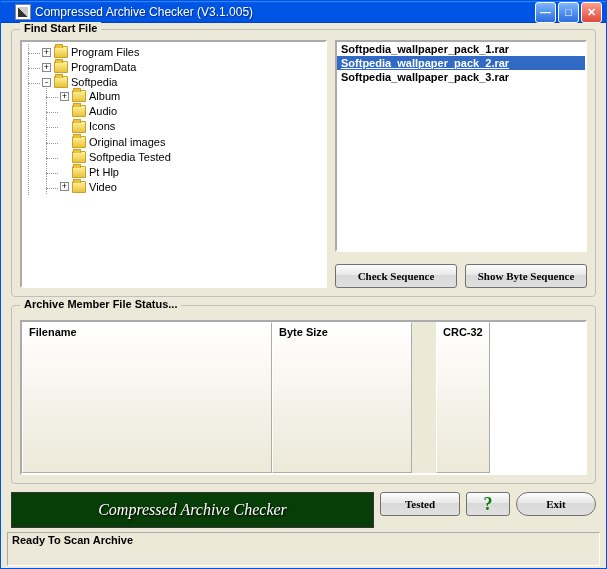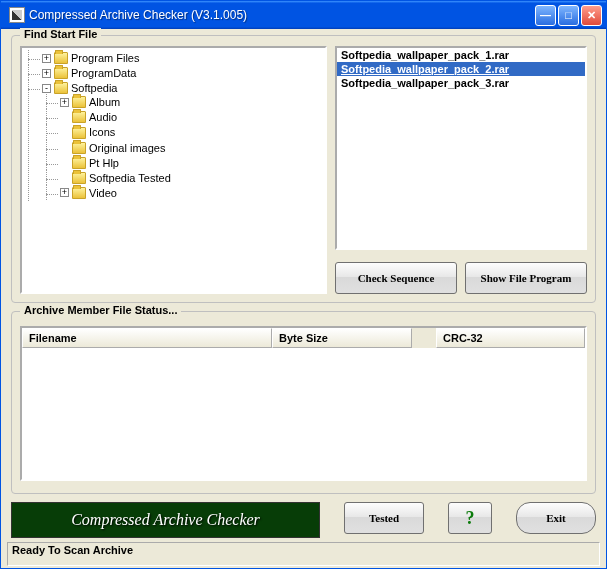--- a/index.html
+++ b/index.html
@@ -1,18 +1,18 @@
 <!DOCTYPE html>
 <html><head>
 <meta charset="utf-8">
 <style>
 * { box-sizing: border-box; margin: 0; padding: 0; font-family: Tahoma, Arial, sans-serif; }
 body { background: #f0f0f0; width: 607px; height: 569px; overflow: hidden; }
 .window { width: 607px; height: 569px; background: #ece9d8; border: 1px solid #0054e3; display: flex; flex-direction: column; }
-.titlebar { height: 28px; background: linear-gradient(to bottom, #3c93ff 0%, #0054e3 8%, #0054e3 92%, #003db7 100%); display: flex; align-items: center; padding: 0 4px 0 8px; }
+.titlebar { height: 28px; background: linear-gradient(to bottom, #3c93ff 0%, #0054e3 8%, #0054e3 92%, #003db7 100%); display: flex; align-items: center; padding: 0 4px 0 14px; }
 .titlebar .icon { width: 16px; height: 16px; background: #fff; border: 1px solid #888; margin-right: 4px; flex-shrink: 0; position: relative; }
 .titlebar .icon::after { content: ""; position: absolute; top: 2px; left: 2px; width: 10px; height: 10px; background: linear-gradient(45deg, #333 50%, #ccc 50%); }
 .title-text { color: #fff; font-size: 12px; flex: 1; text-shadow: 1px 1px 1px #003080; }
 .win-btns { display: flex; gap: 2px; }
 .win-btn { width: 21px; height: 21px; border-radius: 3px; border: 1px solid #fff; display: flex; align-items: center; justify-content: center; font-weight: bold; font-size: 11px; color: #fff; font-family: Arial; }
 .win-min, .win-max { background: linear-gradient(to bottom, #7eb6ff, #2a6de0); }
 .win-close { background: linear-gradient(to bottom, #ff9d8c, #e04a3a); }
 .client { flex: 1; padding: 6px 10px 2px 10px; display: flex; flex-direction: column; background: #ece9d8; }
 .groupbox { border: 1px solid #bfbfbf; border-radius: 4px; position: relative; padding: 10px 8px 8px 8px; background: #ece9d8; }
 .groupbox .legend { position: absolute; top: -8px; left: 8px; background: #ece9d8; padding: 0 4px; font-size: 11px; font-weight: bold; }
@@ -26,35 +26,35 @@
 .folder-icon { display: inline-block; width: 14px; height: 12px; background: linear-gradient(to bottom, #fef29c, #ebc23a); border: 1px solid #c9a227; border-radius: 1px 1px 0 0; margin-right: 3px; vertical-align: middle; position: relative; }
 .folder-icon::before { content: ""; position: absolute; top: -3px; left: 0; width: 6px; height: 3px; background: #ebc23a; border: 1px solid #c9a227; border-bottom: none; border-radius: 1px 1px 0 0; }
 .tree span.label { vertical-align: middle; }
 .spacer { display: inline-block; width: 12px; }
 .right-col { width: 252px; display: flex; flex-direction: column; }
 .list-label { font-size: 11px; font-weight: bold; margin-bottom: 2px; }
 .filelist { flex: 1; border: 2px inset #fff; background: #fff; overflow: auto; font-size: 11px; }
 .filelist .item { padding: 1px 4px; white-space: nowrap; font-weight: bold; }
 .filelist .item.selected { background: #316ac5; color: #fff; text-decoration: underline; }
 .btn-row { display: flex; gap: 8px; margin-top: 12px; }
-.btn { flex: 1; height: 32px; border: 1px solid #707070; background: linear-gradient(to bottom, #fdfdfd, #e8e8e8 45%, #d9d9d9 46%, #e0e0e0); border-radius: 3px; font-size: 11px; font-weight: bold; display: flex; align-items: center; justify-content: center; font-family: Tahoma; }
+.btn { flex: 1; height: 24px; border: 1px solid #707070; background: linear-gradient(to bottom, #fdfdfd, #e8e8e8 45%, #d9d9d9 46%, #e0e0e0); border-radius: 3px; font-size: 11px; font-weight: bold; display: flex; align-items: center; justify-content: center; font-family: Tahoma; }
 .status-group { margin-top: 8px; flex: 1; padding: 14px 8px 8px 8px; }
-.list-view { border: 2px inset #fff; background: #fff; height: 155px; display: flex; flex-direction: column; }
+.list-view { border: 2px inset #fff; background: #fff; height: 155px; display: flex; flex-direction: row; }
 .lv-header { display: flex; background: #ece9d8; }
 .lv-header .col { border: 1px outset #fff; padding: 3px 6px; font-size: 11px; font-weight: bold; background: linear-gradient(to bottom, #fff, #ece9d8); }
 .col-fn { flex: 0 0 250px; }
 .col-bs { flex: 0 0 140px; }
 .col-crc { flex: 1; margin-left: 24px; }
 .lv-body { flex: 1; background: #fff; }
-.bottom-row { display: flex; gap: 24px; margin: 8px 0 4px 0; align-items: stretch; height: 36px; }
+.bottom-row { display: flex; gap: 6px; margin: 8px 0 4px 0; align-items: stretch; height: 36px; }
 .banner { flex: 1; background: #073d07; border: 1px solid #333; display: flex; align-items: center; justify-content: center; color: #fff; font-family: 'Comic Sans MS', cursive; font-size: 16px; font-style: italic; text-shadow: 1px 1px 2px #000; }
 .btn-about { flex: 0 0 80px; }
 .btn-help { flex: 0 0 44px; color: #0a7a0a; font-size: 18px; font-weight: bold; }
 .btn-exit { flex: 0 0 80px; border-radius: 14px; }
-.statusbar { height: 24px; border: 1px inset #fff; font-size: 11px; font-weight: bold; padding: 1px 4px; margin: 0 -4px; background: #ece9d8; }
+.statusbar { height: 34px; border: 1px inset #fff; font-size: 11px; font-weight: bold; padding: 1px 4px; margin: 0 -4px; background: #ece9d8; }
 </style>
 </head>
 <body>
 
 <div class="window">
   <div class="titlebar">
     <span class="icon"></span>
     <span class="title-text">Compressed Archive Checker (V3.1.005)</span>
     <div class="win-btns">
       <div class="win-btn win-min">—</div>
@@ -70,35 +70,35 @@
       <div class="find-area">
         <div class="tree-wrap tree">
           <ul id="tree-root">
               <li><span class="expander">+</span><span class="folder-icon"></span><span class="label">Program Files</span><ul></ul></li>
               <li><span class="expander">+</span><span class="folder-icon"></span><span class="label">ProgramData</span><ul></ul></li>
               <li><span class="expander">-</span><span class="folder-icon"></span><span class="label">Softpedia</span><ul>
                   <li><span class="expander">+</span><span class="folder-icon"></span><span class="label">Album</span><ul></ul></li>
                   <li><span class="spacer"></span><span class="folder-icon"></span><span class="label">Audio</span><ul></ul></li>
                   <li><span class="spacer"></span><span class="folder-icon"></span><span class="label">Icons</span><ul></ul></li>
                   <li><span class="spacer"></span><span class="folder-icon"></span><span class="label">Original images</span><ul></ul></li>
+                  <li><span class="spacer"></span><span class="folder-icon"></span><span class="label">Softpedia Tested</span><ul></ul></li>
                   <li><span class="spacer"></span><span class="folder-icon"></span><span class="label">Pt Hlp</span><ul></ul></li>
-                  <li><span class="spacer"></span><span class="folder-icon"></span><span class="label">Softpedia Tested</span><ul></ul></li>
                   <li><span class="expander">+</span><span class="folder-icon"></span><span class="label">Video</span><ul></ul></li>
                 </ul></li>
             </ul>
         </div>
         <div class="right-col">
           <div class="filelist" id="filelist">
               <div class="item">Softpedia_wallpaper_pack_1.rar</div>
               <div class="item selected">Softpedia_wallpaper_pack_2.rar</div>
               <div class="item">Softpedia_wallpaper_pack_3.rar</div>
             </div>
           <div class="btn-row">
             <div class="btn">Check Sequence</div>
-            <div class="btn">Show File Program</div>
+            <div class="btn">Show Byte Sequence</div>
           </div>
         </div>
       </div>
     </div>
 
     <div class="groupbox status-group">
       <div class="legend">Archive Member File Status...</div>
       <div class="list-view">
         <div class="lv-header">
           <div class="col col-fn">Filename</div>

